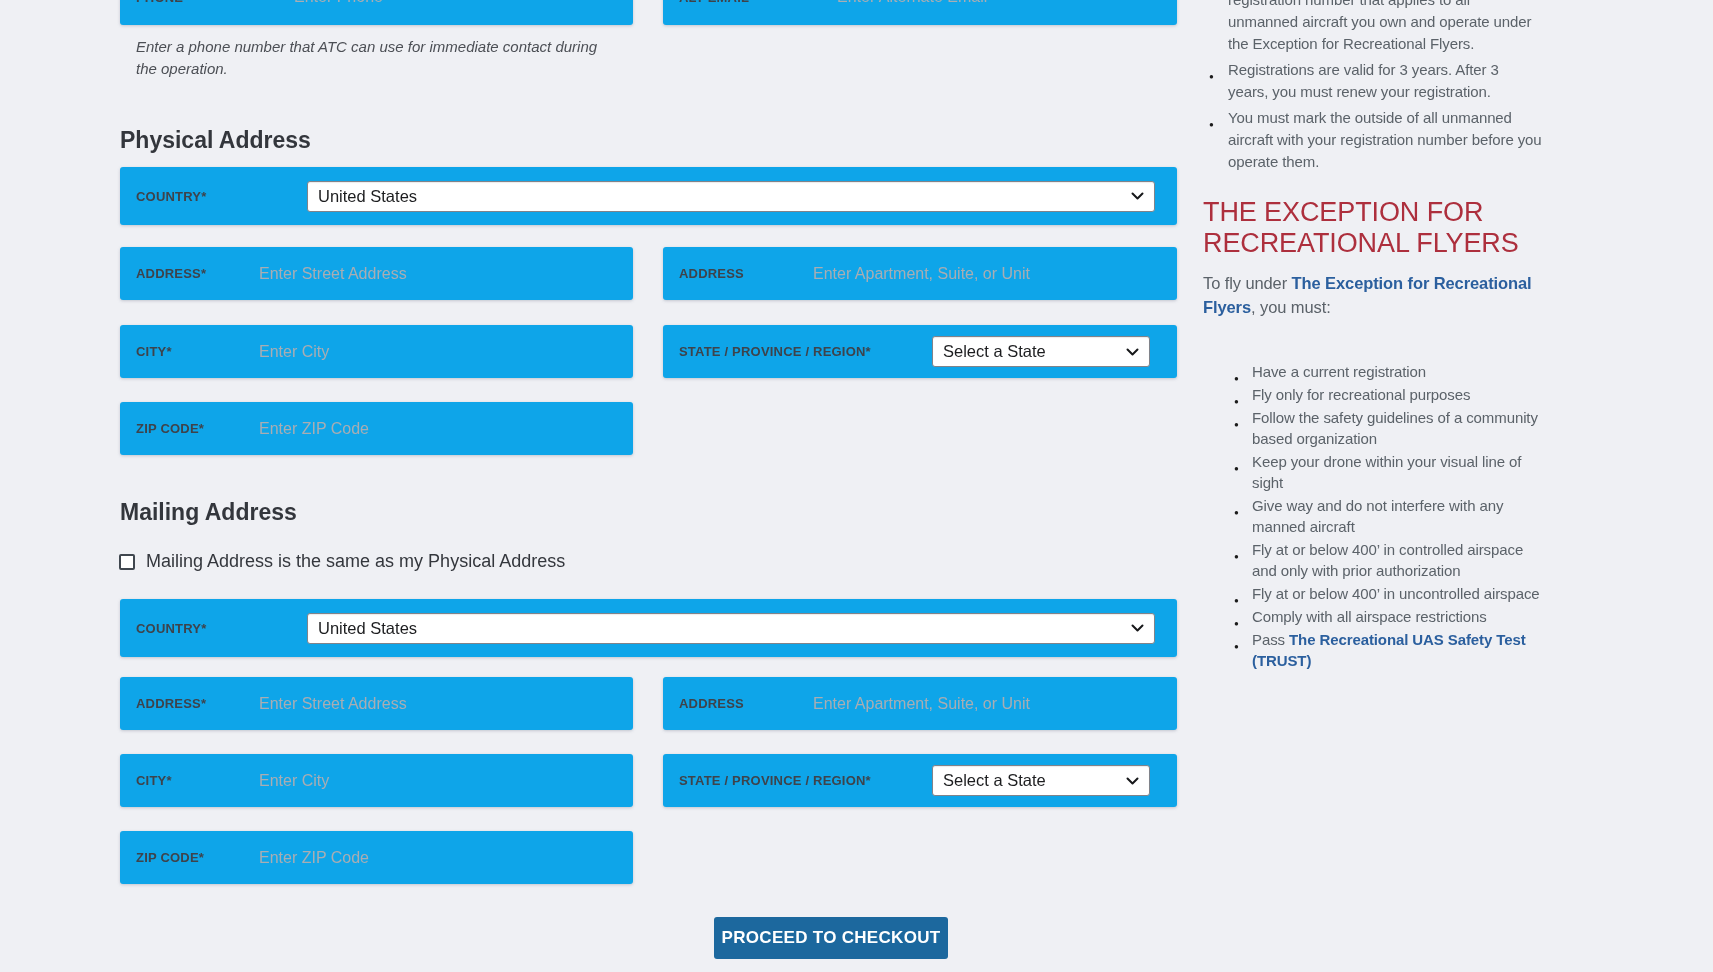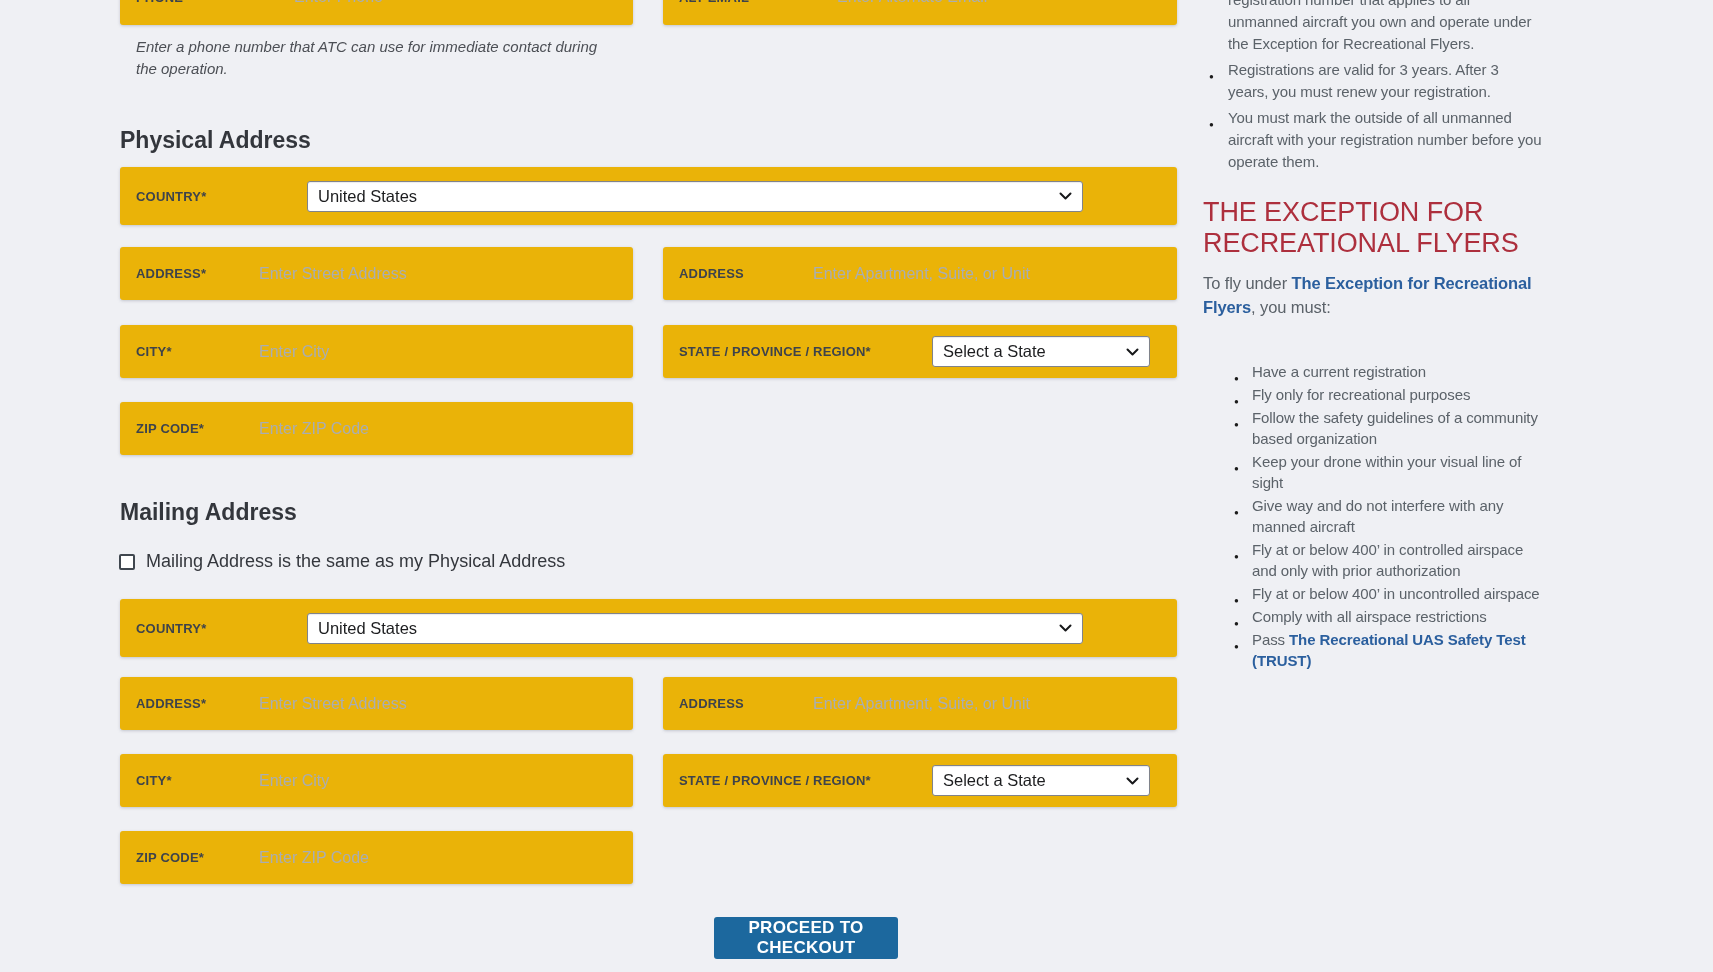--- a/index.html
+++ b/index.html
@@ -3,21 +3,21 @@
 <meta charset="utf-8">
 <style>
   html,body { margin:0; padding:0; }
   .page {
     position:relative; width:1713px; height:972px;
     background:#eff0f4; overflow:hidden;
     font-family:"Liberation Sans","DejaVu Sans",sans-serif;
   }
   
   .card {
-    position:absolute; background:#eab308; border-radius:3px;
+    position:absolute; background:#0ea5e9; border-radius:3px;
     box-shadow:0 1px 3px rgba(115,120,140,.35);
     display:flex; align-items:center; padding:0 16px; box-sizing:border-box;
   }
   .flabel {
     flex:none; font-size:13px; font-weight:700; color:#3e434b;
     letter-spacing:.2px;
   }
   .lw150 { width:150px; } .lw171 { width:171px; } .lw115 { width:115px; }
   .lw126 { width:126px; } .lw253 { width:253px; }
   .field-input {
@@ -26,38 +26,38 @@
     padding:0 0 0 8px;
   }
   .field-input::placeholder { color:#a9adb3; opacity:1; }
   .select {
     background:#fff; border:1px solid #80838a; border-radius:3px;
     height:31px; box-sizing:border-box; display:flex; align-items:center;
     justify-content:space-between; padding:0 10px; cursor:pointer;
     font-size:16.5px; color:#1c1d1f; box-shadow:inset 0 1px 1px rgba(0,0,0,.08);
   }
   .select .chev { flex:none; margin-left:8px; }
-  .sel-country { width:776px; } .sel-state { width:218px; }
+  .sel-country { width:848px; } .sel-state { width:218px; }
   .h2 {
     position:absolute; font-size:23px; line-height:25px; font-weight:600;
     color:#33363c; margin:0;
   }
   .helper {
     position:absolute; left:120px; top:36px; width:485px;
     font-style:italic; font-size:15px; line-height:1.45; color:#4c4f55;margin-left:16px;
   }
   .checkbox-row { position:absolute; left:119px; top:551px; display:flex; align-items:center; }
   .cb {
     appearance:none; -webkit-appearance:none; width:16px; height:16px;
     border:2px solid #40474f; border-radius:2px; background:#fff; margin:0;
     cursor:pointer; flex:none;
   }
   .cb-label { margin-left:11px; font-size:18px; color:#34373d; }
   .btn {
-    position:absolute; left:714px; top:917px; width:184px; height:42px;
+    position:absolute; left:714px; top:917px; width:234px; height:42px;
     border:0; border-radius:3px; cursor:pointer;
     font:700 17px "Liberation Sans","DejaVu Sans",sans-serif;
     letter-spacing:.3px; color:#fff;
   }
   
   .sidebar {
     position:absolute; left:1203px; top:-11px; width:340px;
     color:#5b6269; font-size:15px; line-height:22px; letter-spacing:-.1px;
   }
   .frag { padding-left:25px; }

